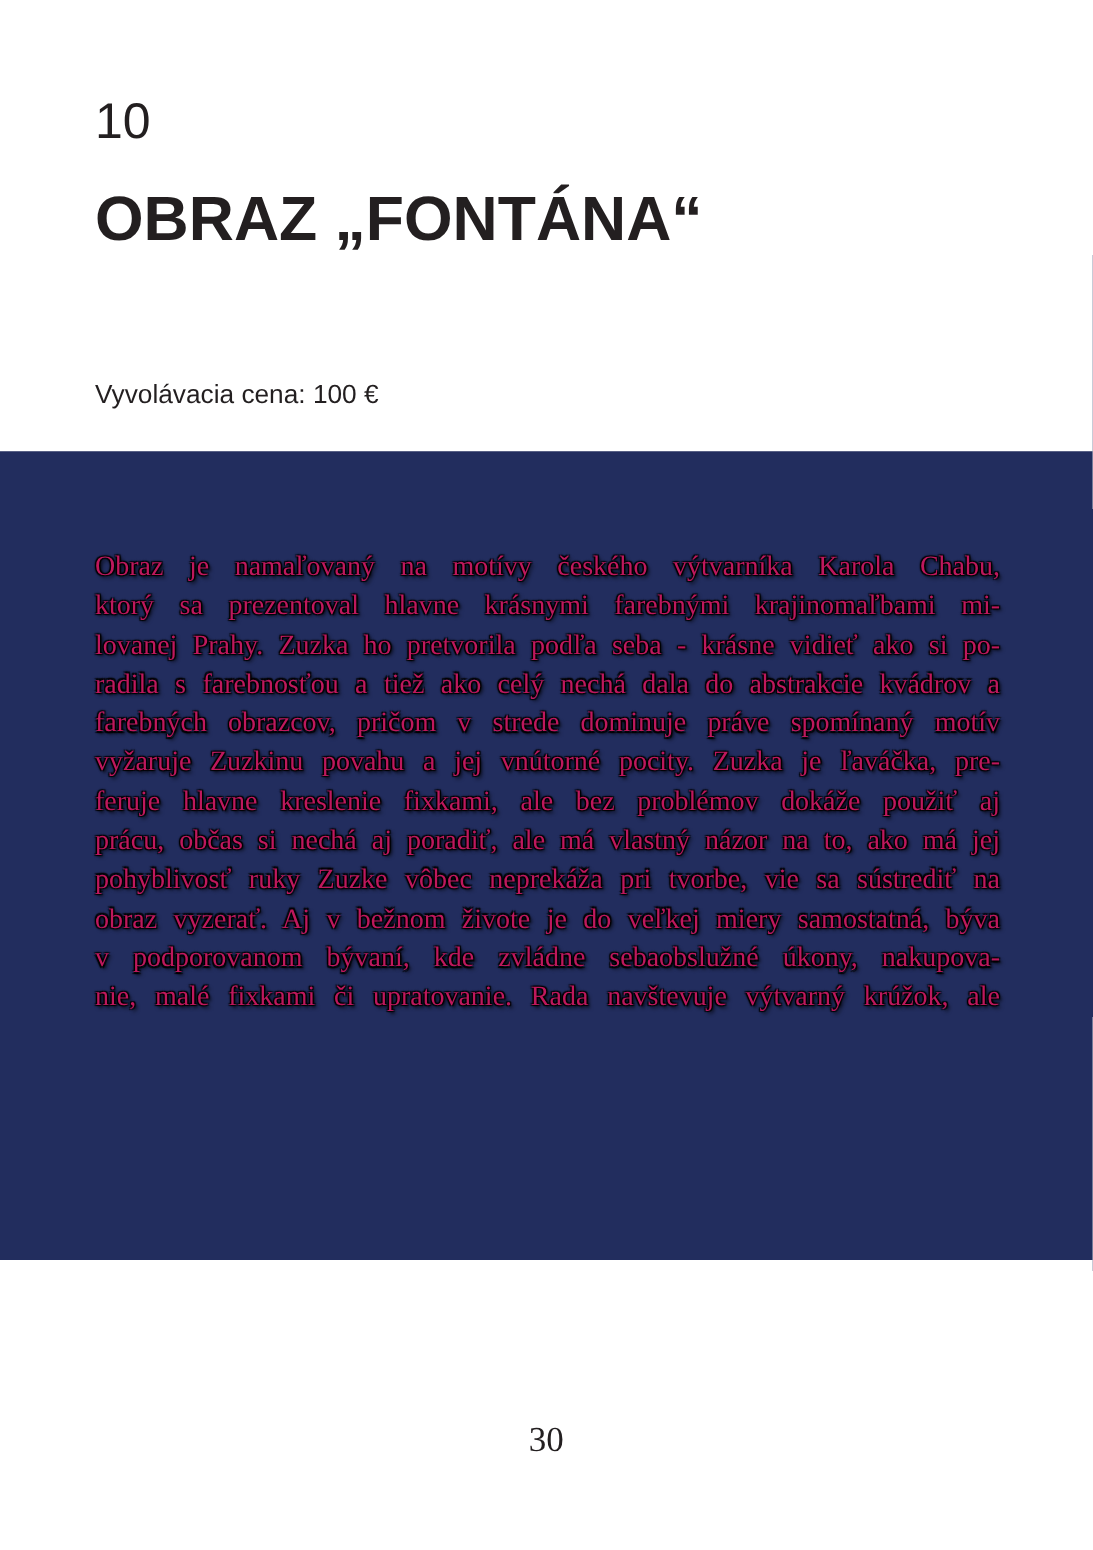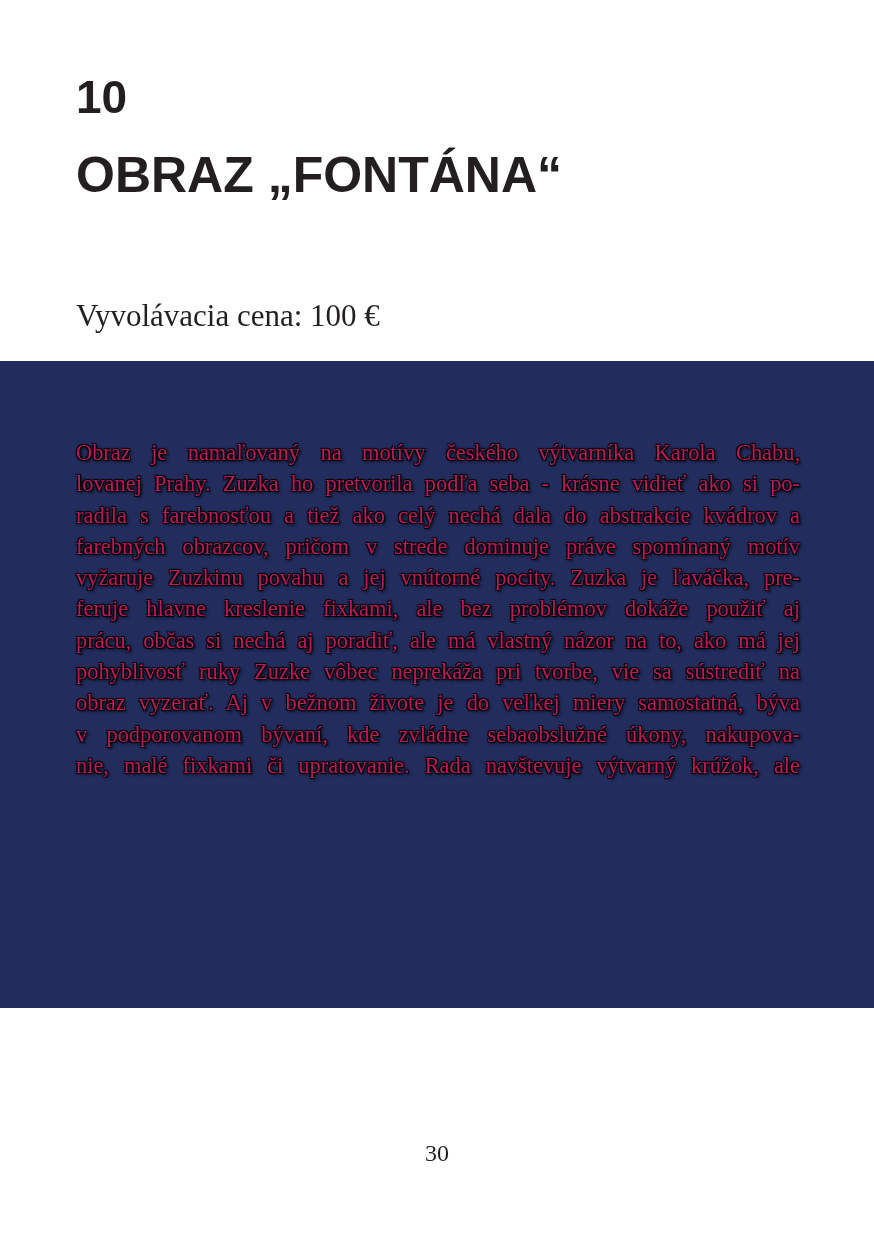--- a/index.html
+++ b/index.html
@@ -12,44 +12,44 @@
       height: 1240px;
       position: relative;
       overflow: hidden;
       color: #231f20;
     }
     .item-number {
       position: absolute;
       left: 76px;
       top: 74px;
       font-family: "Liberation Sans", sans-serif;
-      font-weight: bold;
-      font-size: 46px;
+      font-weight: normal;
+      font-size: 40px;
       line-height: 46px;
       margin: 0;
       color: #231f20;
     }
     .item-title {
       position: absolute;
       left: 76px;
       top: 150px;
       font-family: "Liberation Sans", sans-serif;
       font-weight: bold;
       font-size: 50px;
       line-height: 50px;
       margin: 0;
       color: #231f20;
       white-space: nowrap;
     }
     .price {
       position: absolute;
       left: 76px;
       top: 300px;
-      font-family: Liberation Serif, serif;
-      font-size: 31px;
+      font-family: Liberation Sans, sans-serif;
+      font-size: 21px;
       line-height: 32px;
       color: #231f20;
       white-space: nowrap;
     }
     .blue-band {
       position: absolute;
       left: 0;
       top: 361px;
       width: 874px;
       height: 647px;
@@ -81,38 +81,39 @@
     .description .line.last {
       text-align-last: left;
     }
     .page-number {
       position: absolute;
       left: 0;
       width: 874px;
       top: 1136px;
       text-align: center;
       font-family: "Liberation Serif", serif;
-      font-size: 24px;
+      font-size: 28px;
       line-height: 34px;
       color: #231f20;
     }
   </style>
 </head>
 <body>
 
 <h1 class="item-number">10</h1>
 
 <h2 class="item-title">OBRAZ „FONTÁNA“</h2>
 
 <div class="price">Vyvolávacia cena: 100 €</div>
 
 <div class="blue-band"></div>
 
 <p class="description">
   <span class="line">Obraz je namaľovaný na motívy českého výtvarníka Karola Chabu,</span>
+  <span class="line">ktorý sa prezentoval  hlavne krásnymi farebnými krajinomaľbami  mi-</span>
   <span class="line">lovanej Prahy. Zuzka ho pretvorila podľa seba - krásne vidieť ako si po-</span>
   <span class="line">radila s farebnosťou a tiež ako celý nechá dala  do abstrakcie kvádrov a</span>
   <span class="line">farebných obrazcov, pričom v strede dominuje práve spomínaný motív</span>
   <span class="line">vyžaruje Zuzkinu povahu a jej vnútorné pocity. Zuzka je ľaváčka, pre-</span>
   <span class="line">feruje hlavne kreslenie fixkami, ale bez problémov  dokáže použiť aj</span>
   <span class="line">prácu, občas si nechá aj poradiť, ale má vlastný názor na to, ako má jej</span>
   <span class="line">pohyblivosť ruky Zuzke vôbec neprekáža pri tvorbe, vie sa sústrediť na</span>
   <span class="line">obraz vyzerať. Aj v bežnom živote je do veľkej miery samostatná, býva</span>
   <span class="line">v podporovanom bývaní, kde zvládne sebaobslužné úkony, nakupova-</span>
   <span class="line">nie, malé fixkami či upratovanie. Rada navštevuje výtvarný krúžok, ale</span>

